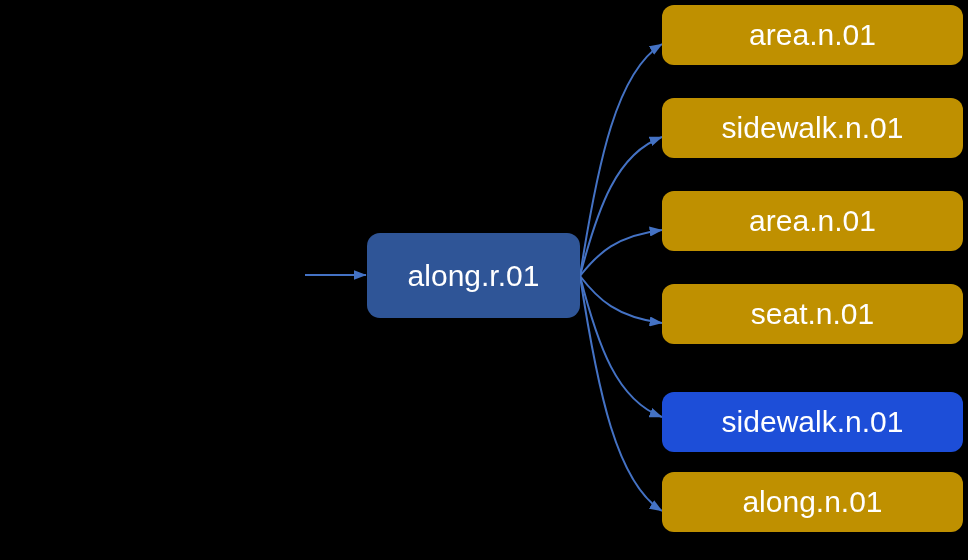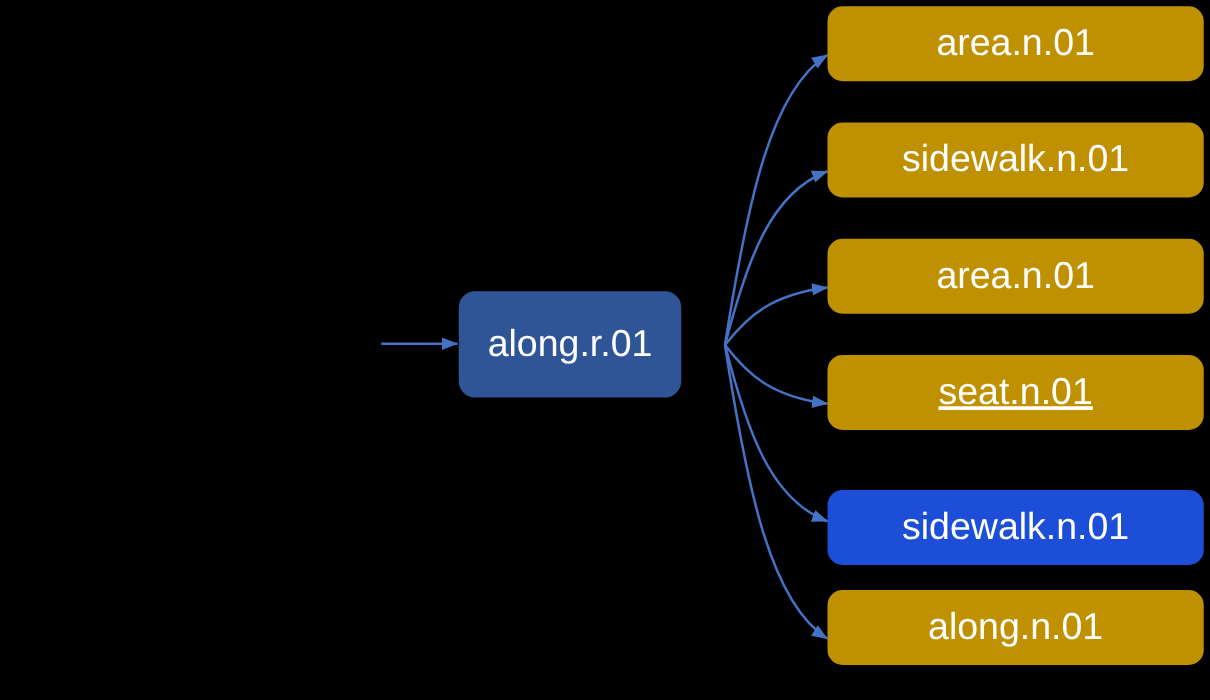--- a/index.html
+++ b/index.html
@@ -36,21 +36,21 @@
   }
   #node-source {
     left: 3px;
     top: 232px;
     width: 302px;
     height: 85px;
   }
   #node-relation {
     left: 367px;
     top: 233px;
-    width: 178px;
+    width: 213px;
     height: 85px;
   }
   .target-node {
     left: 662px;
     width: 301px;
     height: 60px;
     border-radius: 12px;
   }
 </style>
 </head>
@@ -72,17 +72,17 @@
       <path d="M 580 276 C 598 393.5, 617 482.8, 662 511" fill="none" stroke="#4472C4" stroke-width="2" marker-end="url(#arrowhead)"></path>
     </svg>
 
 
   <div class="node" id="node-relation" style="background: rgb(47, 85, 151);">along.r.01</div>
 
   <div id="target-nodes">
       <div class="node target-node" style="top: 5px; background: rgb(191, 144, 0);">area.n.01</div>
       <div class="node target-node" style="top: 98px; background: rgb(191, 144, 0);">sidewalk.n.01</div>
       <div class="node target-node" style="top: 191px; background: rgb(191, 144, 0);">area.n.01</div>
-      <div class="node target-node" style="top: 284px; background: rgb(191, 144, 0); text-decoration: underline;">seat.n.01</div>
+      <div class="node target-node" style="top: 284px; background: rgb(191, 144, 0);">seat.n.01</div>
       <div class="node target-node" style="top: 392px; background: #1d4ed8;">sidewalk.n.01</div>
       <div class="node target-node" style="top: 472px; background: rgb(191, 144, 0);">along.n.01</div>
     </div>
 </div>
 
 </body></html>

